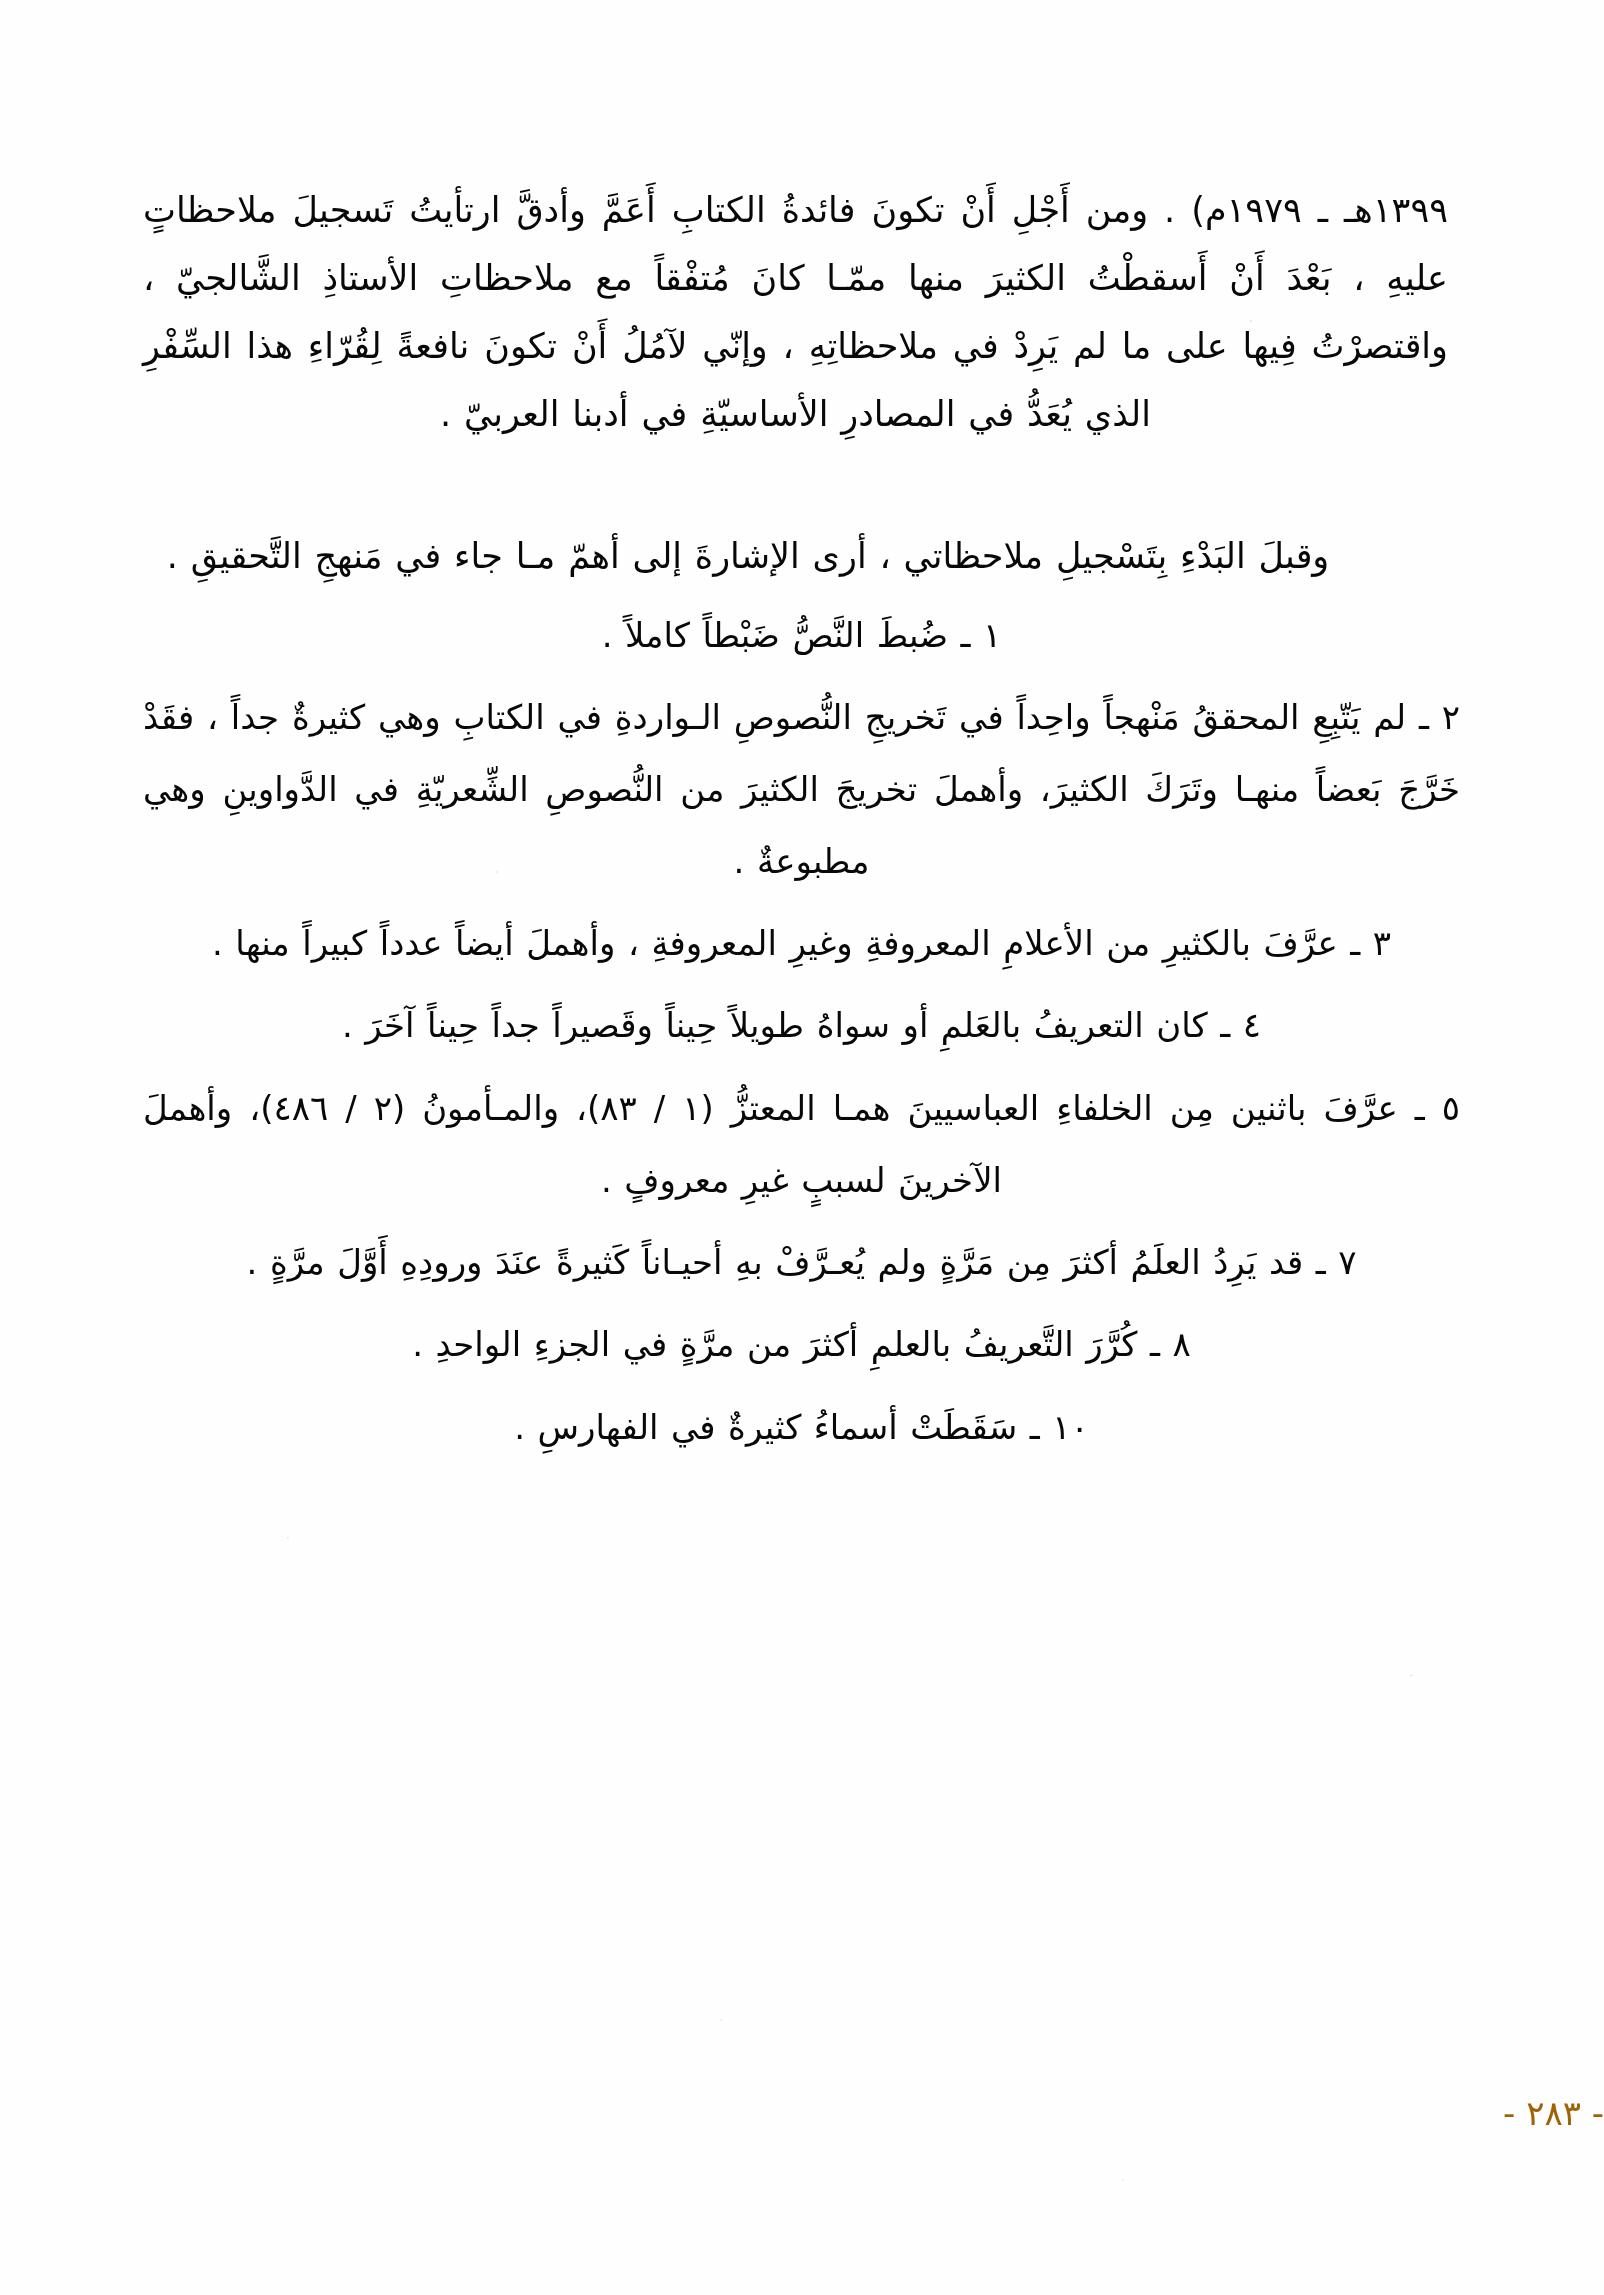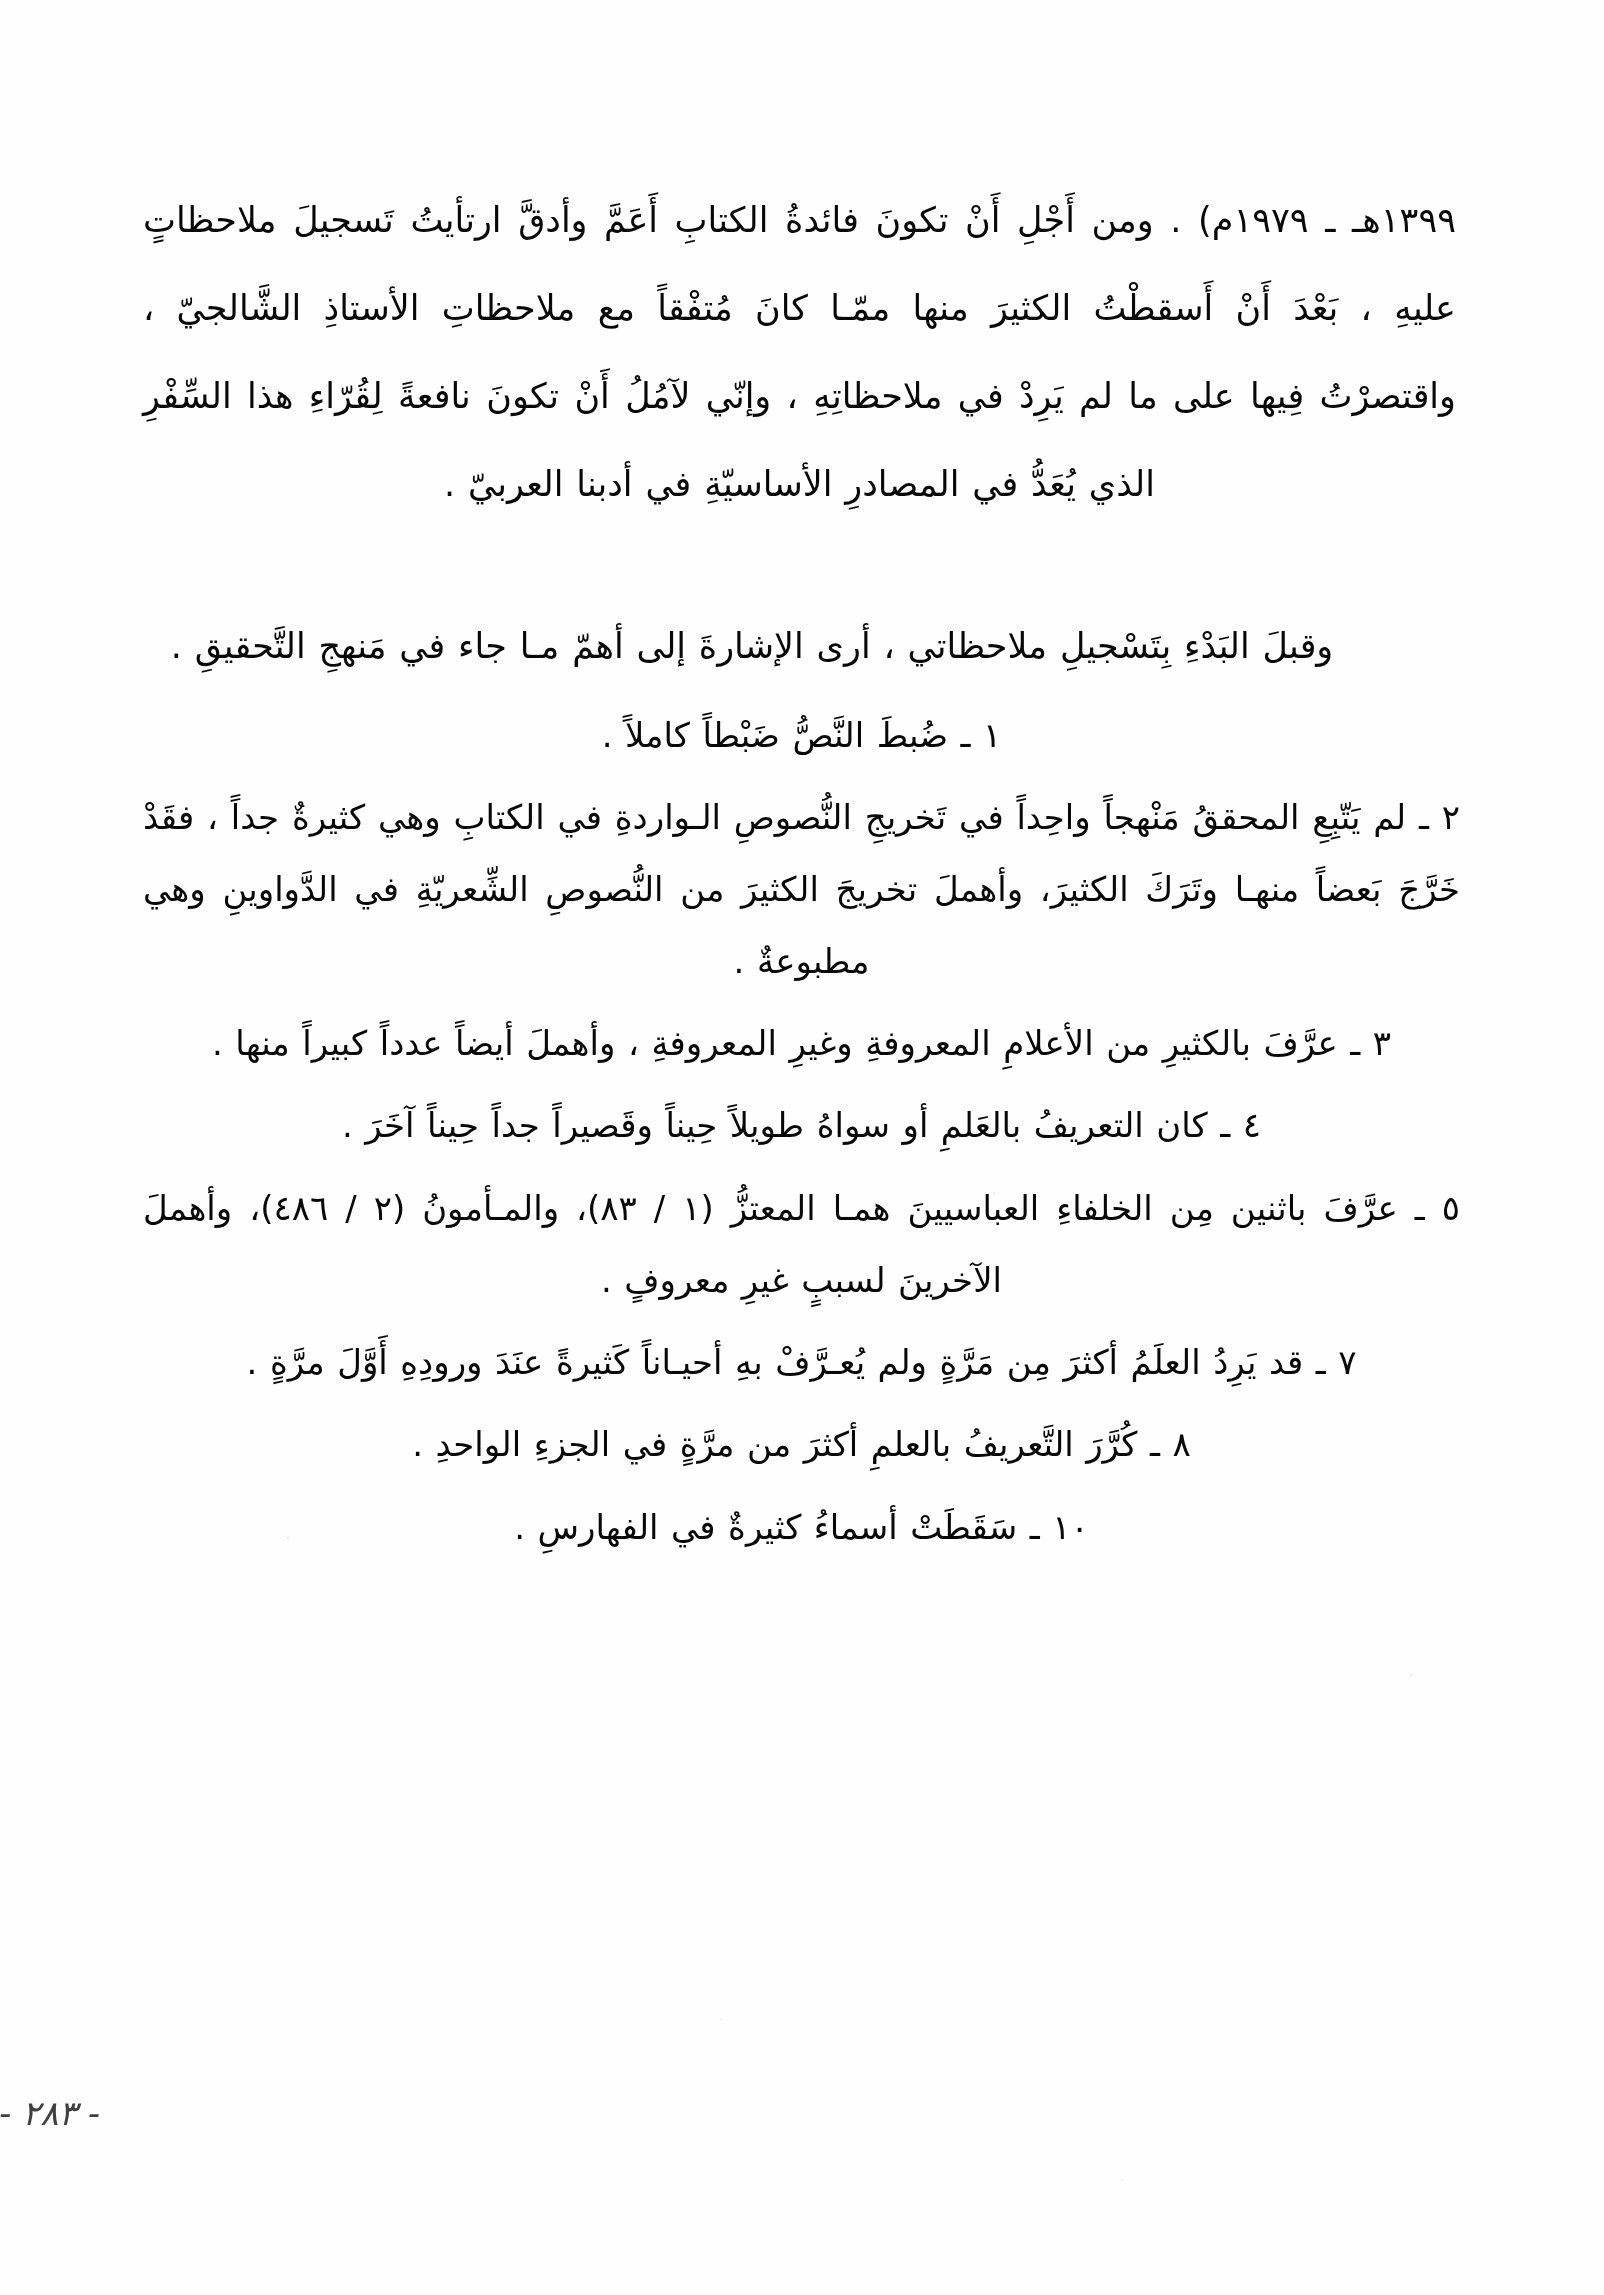--- a/index.html
+++ b/index.html
@@ -43,22 +43,22 @@
     left: 144px;
     direction: rtl;
     text-align: justify;
     text-align-last: justify;
     color: #080808;
   }
 
   
   .para {
     font-size: 35px;
-    line-height: 88px;
-    margin: 0 4px 0 0;
+    line-height: 68px;
+    margin: 0 12px 0 0;
     text-align: justify;
     text-align-last: justify;
     word-spacing: 1.7px;
   }
 
   .para.last-ragged {
     text-align-last: center;
   }
 
   .para-intro {
@@ -94,25 +94,24 @@
   .item-num {
     white-space: nowrap;
   }
 
   
   .folio {
     position: absolute;
     left: 0;
     right: 0;
     top: 2093px;
-    text-align: left;
+    text-align: right;
     font-size: 34px;
     letter-spacing: 1.7px;
-    color: #404040;
-    font-style: italic;
+    color: #a16207;
   }
 
   
   .text-block, .folio {
     -webkit-font-smoothing: antialiased;
     text-rendering: optimizeLegibility;
   }
 </style>
 </head>
 <body>

